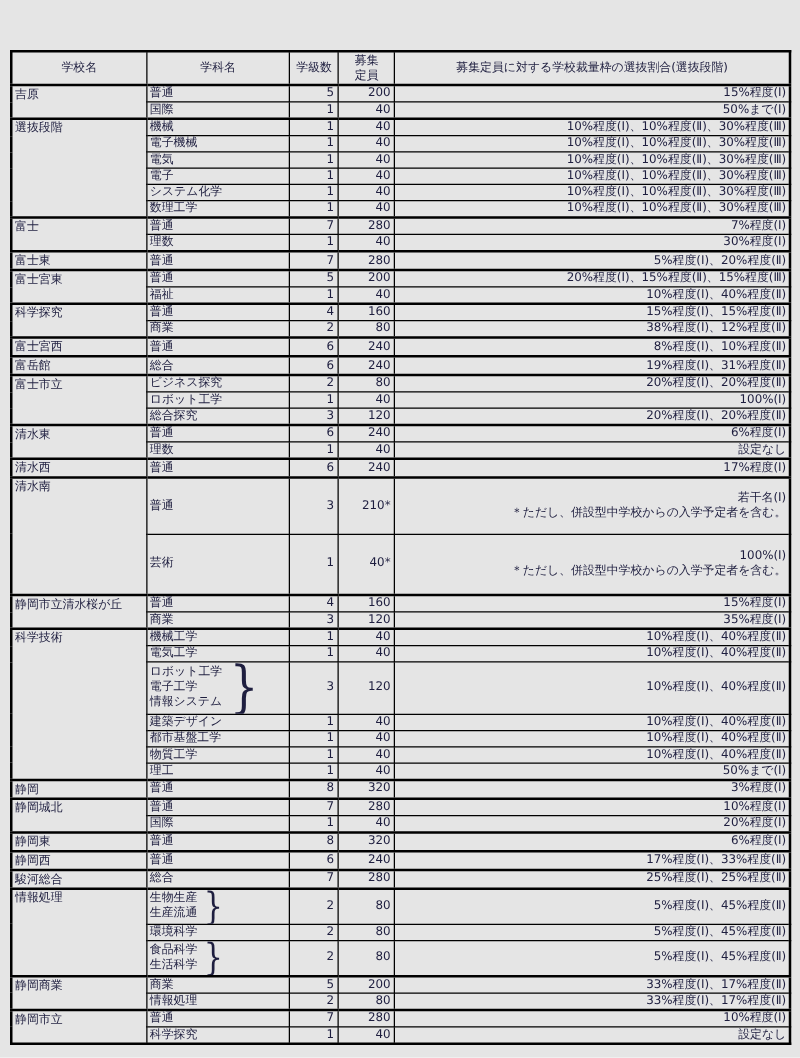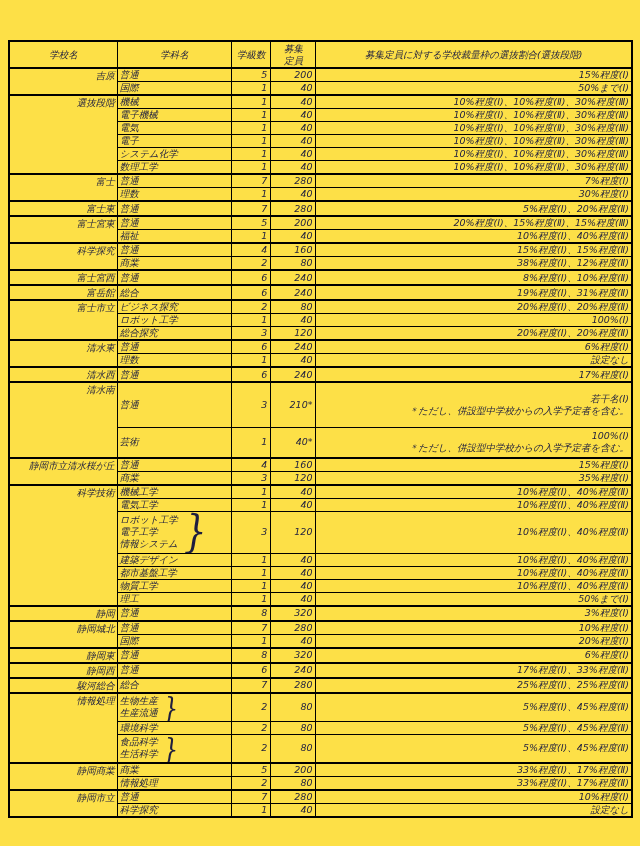--- a/index.html
+++ b/index.html
@@ -1,41 +1,41 @@
 <!DOCTYPE html>
 <html><head>
 <meta charset="utf-8">
 <style>
   html,body{margin:0;padding:0;}
   body{
     width:640px;height:846px;background:#ffffff;position:relative;
     font-family:"DejaVu Sans","Liberation Sans",sans-serif;
     color:#1e1e3f;overflow:hidden;
   }
-  .page{position:absolute;left:0;top:0;width:640px;height:846px;background:#fde047;font-style:italic;}
+  .page{position:absolute;left:0;top:0;width:640px;height:846px;background:#e5e5e5;}
   table.quota{
     position:absolute;left:8px;top:40px;width:625px;
     border-collapse:collapse;table-layout:fixed;
     border:2px solid #000;
   }
   th,td{
     border:1px solid #000;
     font-size:9.5px;font-weight:normal;
     line-height:12px;
     padding:0 2px;
     overflow:hidden;
   }
   thead th{
     text-align:center;vertical-align:middle;
     height:25px;border-bottom:2px solid #000;
     white-space:pre-line;
   }
   td{height:12px;vertical-align:middle;}
   tr.group-start > td{border-top:2px solid #000;}
-  .c-school{vertical-align:top;padding-top:1px;text-align:right;}
+  .c-school{vertical-align:top;padding-top:1px;text-align:left;}
   .c-dept{text-align:left;margin-top:44px;}
   .c-num{text-align:right;padding-right:3px;}
   .c-ratio{text-align:right;}
   .pre{white-space:pre-line;}
   .dept-wrap{display:flex;align-items:center;}
   .brace{
     font-family:"DejaVu Serif","Liberation Serif",serif;
     font-weight:normal;line-height:0.9;margin-left:3px;
     transform:scaleX(0.8);
   }
@@ -322,21 +322,21 @@
           <td class="c-dept">
             <span class="dept-wrap">
               <span class="pre">普通</span>
             </span>
           </td>
           <td class="c-num">3</td>
           <td class="c-num">210*</td>
           <td class="c-ratio pre">若干名(Ⅰ)
 　＊ただし、併設型中学校からの入学予定者を含む。</td>
         </tr>
-        <tr style="height: 31px;">
+        <tr style="height: 49px;">
           <td class="c-dept">
             <span class="dept-wrap">
               <span class="pre">芸術</span>
             </span>
           </td>
           <td class="c-num">1</td>
           <td class="c-num">40*</td>
           <td class="c-ratio pre">100%(Ⅰ)
 　＊ただし、併設型中学校からの入学予定者を含む。</td>
         </tr>

